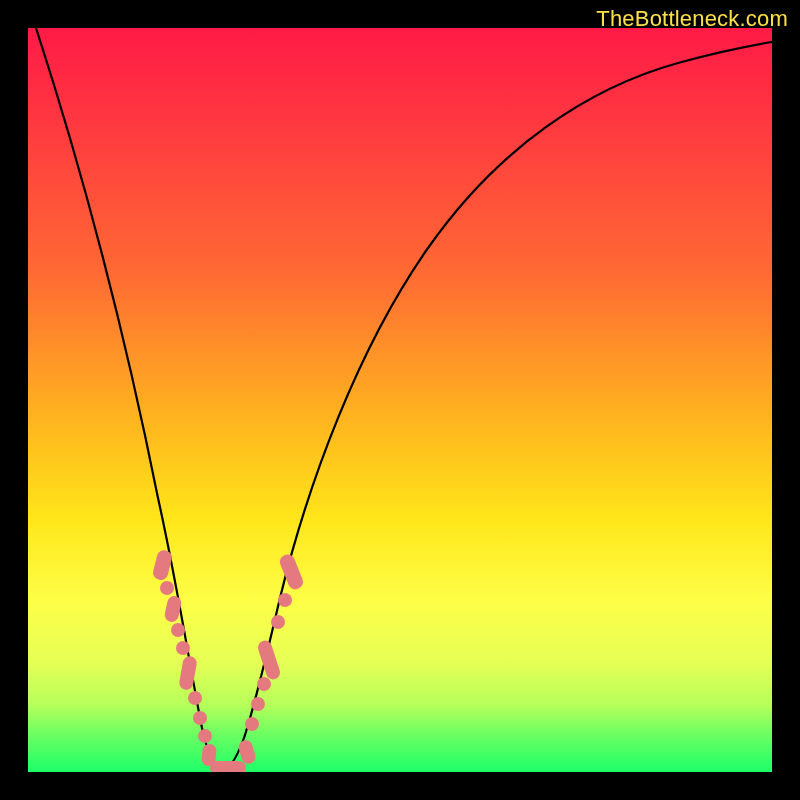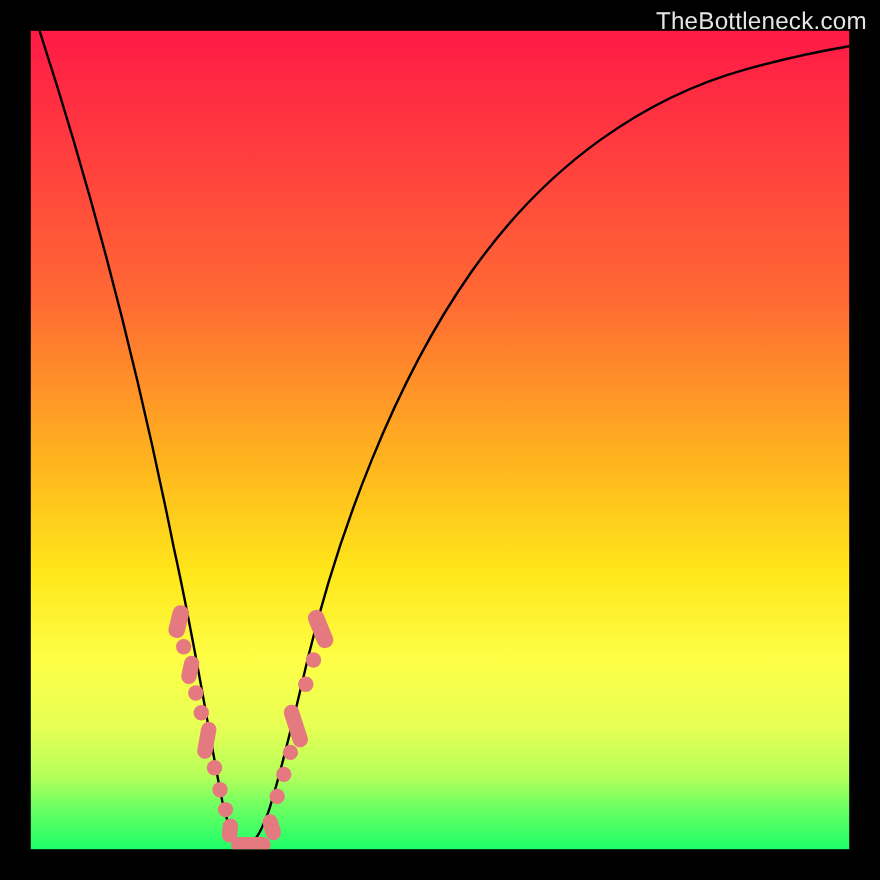--- a/index.html
+++ b/index.html
@@ -37,21 +37,21 @@
       #e7ff54 85%,
       #b6ff5a 91%,
       #6bff62 95%,
       #1dff68 100%
     );
   }
   .watermark {
     position: absolute;
     top: 6px;
     right: 12px;
-    color: #e5e5e5;
+    color: #fde047;
     font-size: 22px;
     font-weight: 500;
     letter-spacing: 0.2px;
     user-select: none;
   }
   svg.overlay {
     position: absolute;
     left: 0;
     top: 0;
     width: 744px;

